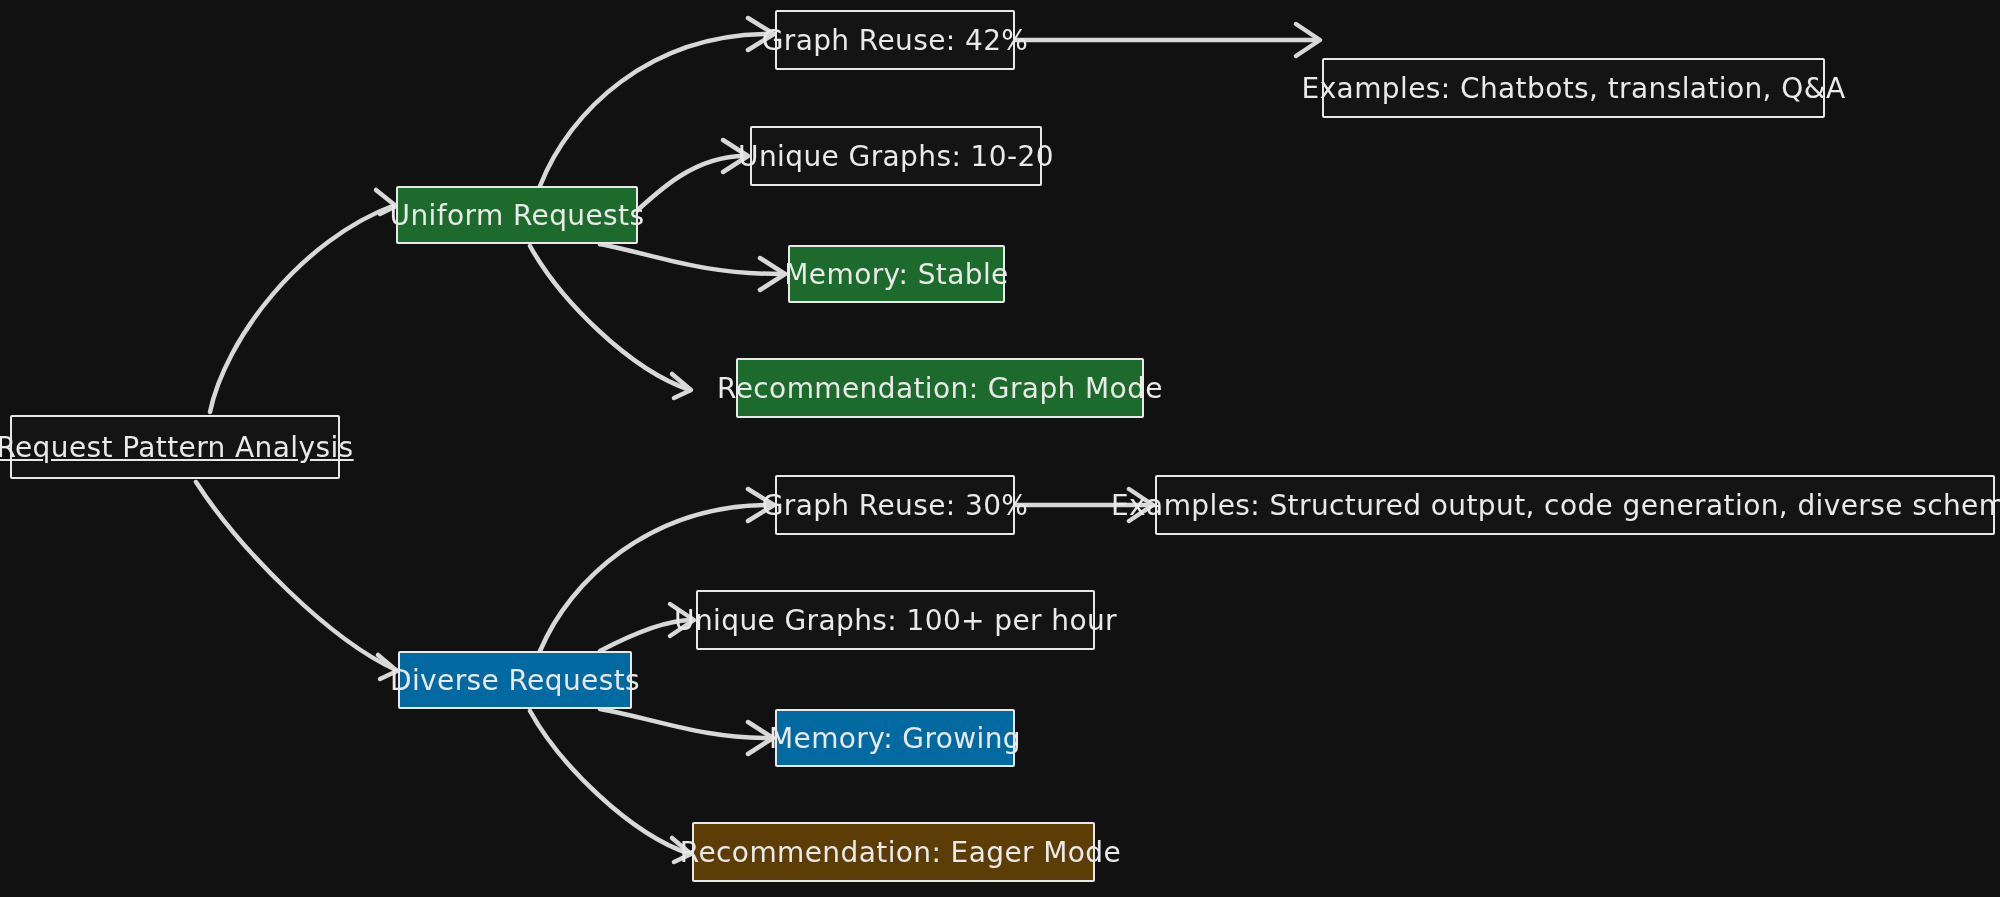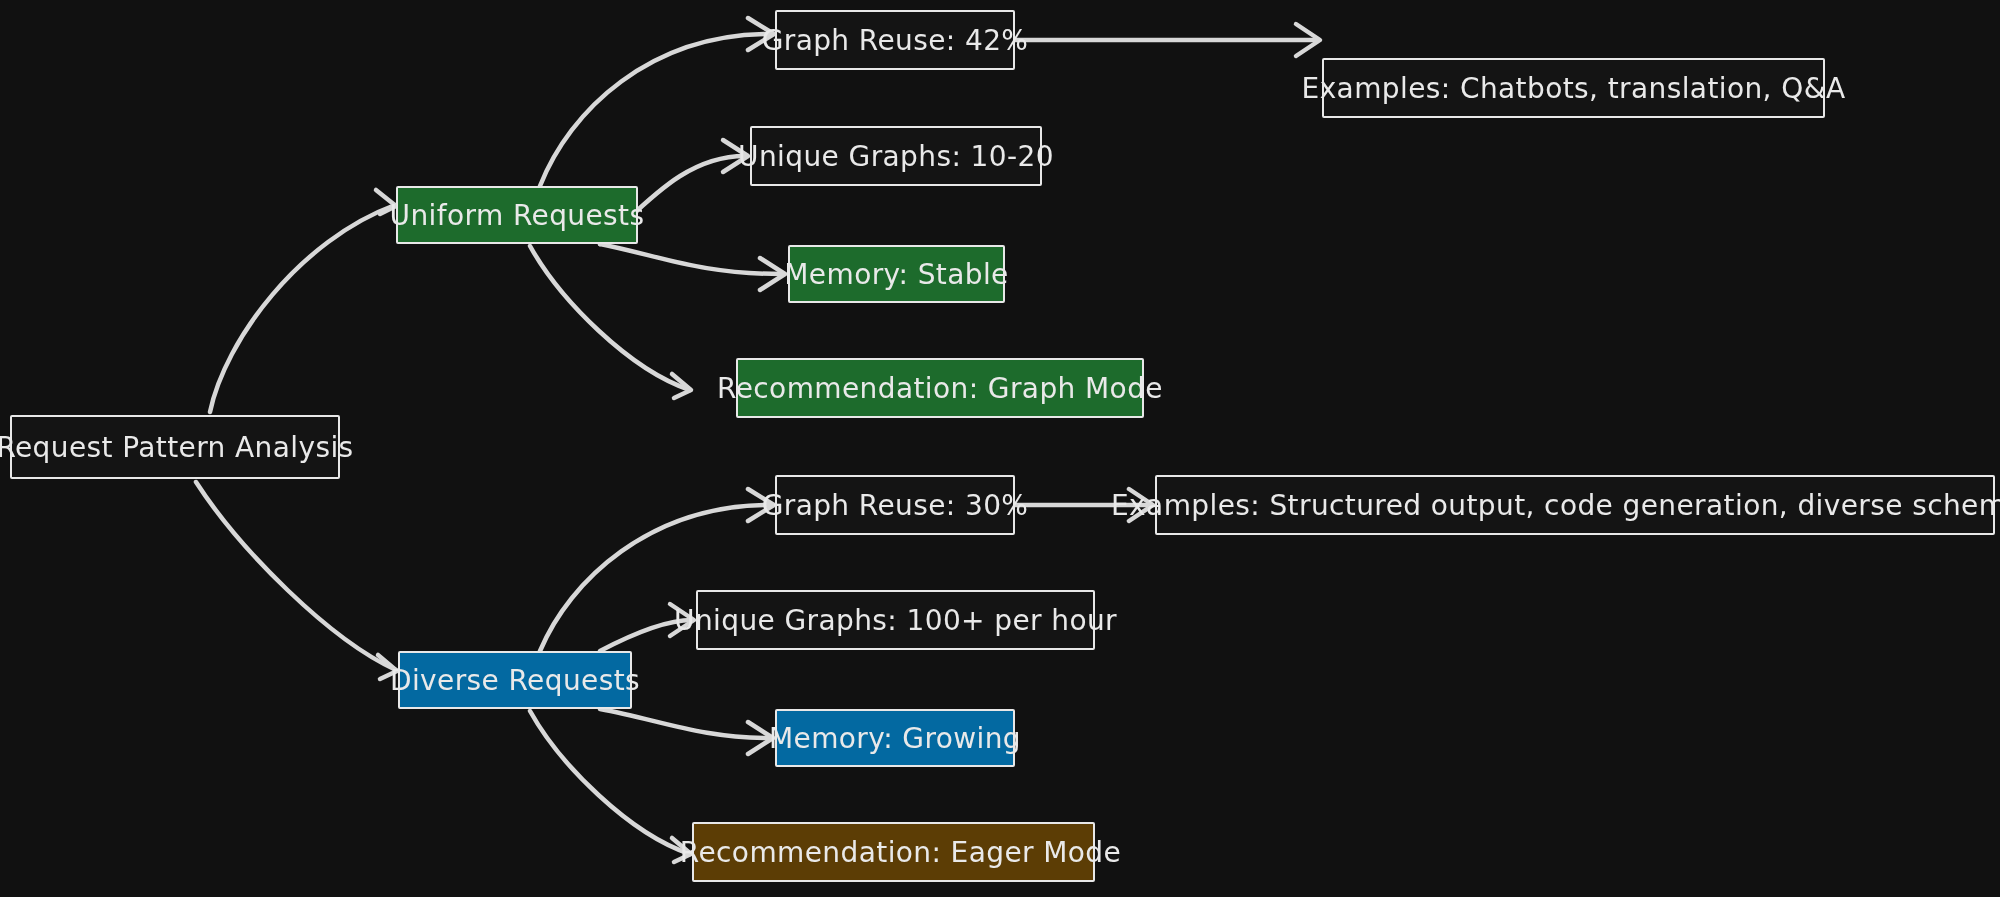--- a/index.html
+++ b/index.html
@@ -105,21 +105,21 @@
       <g>
         <path class="edge-path" d="M 1015 40 L 1318 40" stroke="#d8d8d8"></path>
         <path class="arrow-head" d="M 1296 24 L 1320 40 L 1296 56" stroke="#d8d8d8"></path>
       </g>
       <g>
         <path class="edge-path" d="M 1015 505 L 1151 505" stroke="#d8d8d8"></path>
         <path class="arrow-head" d="M 1129 489 L 1153 505 L 1129 521" stroke="#d8d8d8"></path>
       </g>
     </svg>
   <div id="nodes-layer">
-      <div class="node node-plain" style="left: 10px; top: 415px; width: 330px; height: 64px; border-color: rgb(232, 232, 232); color: rgb(233, 233, 233);">Request Pattern Analysis</div>
+      <div class="node node-plain" style="left: 10px; top: 415px; width: 330px; height: 64px; border-color: rgb(232, 232, 232); color: rgb(233, 233, 233); text-decoration: underline;">Request Pattern Analysis</div>
       <div class="node node-green" style="left: 396px; top: 186px; width: 242px; height: 58px; border-color: rgb(232, 232, 232); color: rgb(233, 233, 233); text-align: center;">Uniform Requests</div>
       <div class="node node-plain" style="left: 775px; top: 10px; width: 240px; height: 60px; border-color: rgb(232, 232, 232); color: rgb(233, 233, 233);">Graph Reuse: 42%</div>
       <div class="node node-plain" style="left: 1322px; top: 10px; width: 503px; height: 60px; border-color: rgb(232, 232, 232); color: rgb(233, 233, 233); margin-top: 48px;">Examples: Chatbots, translation, Q&amp;A</div>
       <div class="node node-plain" style="left: 750px; top: 126px; width: 292px; height: 60px; border-color: rgb(232, 232, 232); color: rgb(233, 233, 233);">Unique Graphs: 10-20</div>
       <div class="node node-green" style="left: 788px; top: 245px; width: 217px; height: 58px; border-color: rgb(232, 232, 232); color: rgb(233, 233, 233);">Memory: Stable</div>
       <div class="node node-green" style="left: 692px; top: 358px; width: 408px; height: 60px; border-color: rgb(232, 232, 232); color: rgb(233, 233, 233); margin-left: 44px;">Recommendation: Graph Mode</div>
       <div class="node node-red" style="left: 398px; top: 651px; width: 234px; height: 58px; border-color: rgb(232, 232, 232); color: rgb(233, 233, 233);">Diverse Requests</div>
       <div class="node node-plain" style="left: 775px; top: 475px; width: 240px; height: 60px; border-color: rgb(232, 232, 232); color: rgb(233, 233, 233);">Graph Reuse: 30%</div>
       <div class="node node-plain" style="left: 1155px; top: 475px; width: 840px; height: 60px; border-color: rgb(232, 232, 232); color: rgb(233, 233, 233);">Examples: Structured output, code generation, diverse schemas</div>
       <div class="node node-plain" style="left: 696px; top: 590px; width: 399px; height: 60px; border-color: rgb(232, 232, 232); color: rgb(233, 233, 233);">Unique Graphs: 100+ per hour</div>

